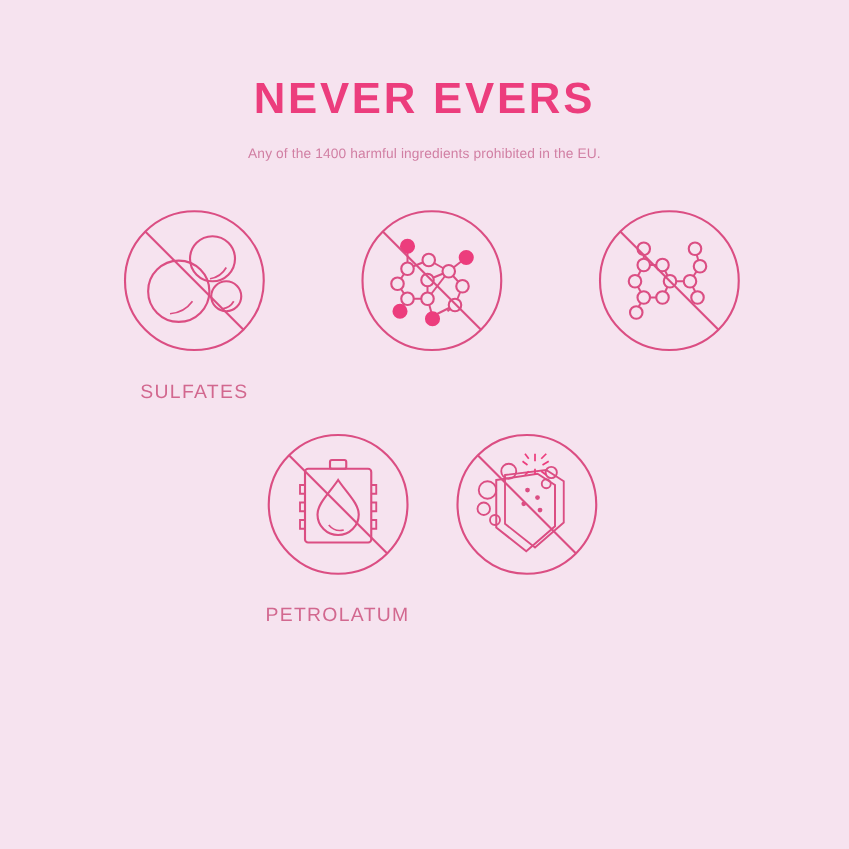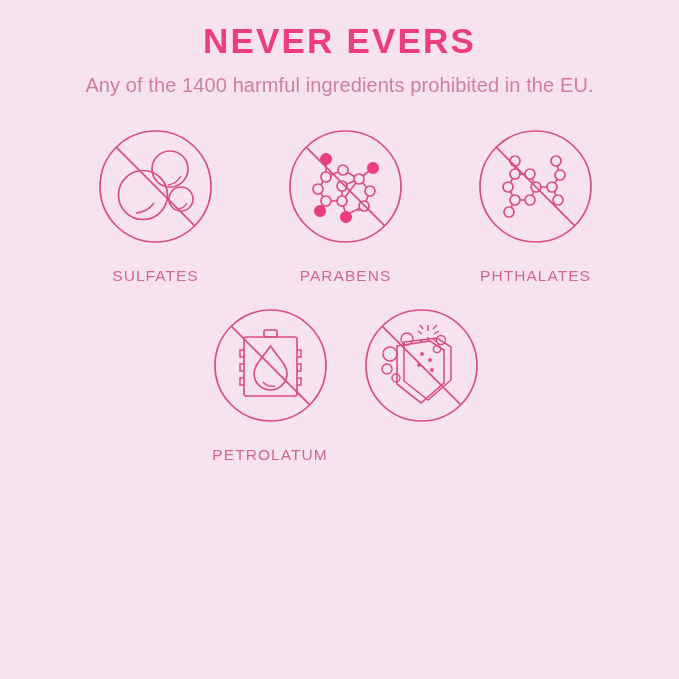--- a/index.html
+++ b/index.html
@@ -17,35 +17,35 @@
   #page {
     position: relative;
     width: 679px;
     height: 679px;
     background: #F6E3EF;
     box-sizing: border-box;
   }
 
   .header {
     text-align: center;
-    padding-top: 20px;
+    padding-top: 58px;
   }
 
   .title {
     font-size: 35px;
     font-weight: bold;
     letter-spacing: 2.2px;
     color: #EC3D7D;
     margin: 0;
     line-height: 42px;
     font-family: "Liberation Sans", sans-serif;
   }
 
   .subtitle {
-    font-size: 20px;
+    font-size: 11px;
     color: #D17FA3;
     margin: 13px 0 0 0;
     letter-spacing: 0.1px;
     line-height: 20px;
     font-weight: normal;
   }
 
   .grid {
     margin-top: 34px;
     padding-left: 12px;
@@ -146,21 +146,20 @@
             <circle cx="71" cy="50" r="5" fill="#F6E3EF"></circle>
             <circle cx="30" cy="60" r="5" fill="#F6E3EF"></circle>
             <circle cx="38" cy="72" r="5" fill="#F6E3EF"></circle>
             <circle cx="54" cy="72" r="5" fill="#F6E3EF"></circle>
             <circle cx="54" cy="57" r="5" fill="#F6E3EF"></circle>
             <circle cx="82" cy="62" r="5" fill="#F6E3EF"></circle>
             <circle cx="76" cy="77" r="5" fill="#F6E3EF"></circle>
             <line x1="18.2" y1="18.2" x2="96.8" y2="96.8"></line>
           </svg>
         </div>
-        <div class="icon-label">PARABENS</div>
       </div>
 
       <div class="item">
         <div class="icon-wrap">
           <svg viewBox="0 0 115 115" width="115" height="115" fill="none" stroke="#DB4E83" stroke-width="1.7">
             <circle cx="57.5" cy="57.5" r="55.5"></circle>
             <g stroke-width="1.6">
               <line x1="37" y1="32" x2="37" y2="45"></line>
               <line x1="37" y1="45" x2="52" y2="45"></line>
               <line x1="37" y1="45" x2="30" y2="58"></line>
@@ -182,21 +181,20 @@
             <circle cx="52" cy="71" r="5" fill="#F6E3EF"></circle>
             <circle cx="58" cy="58" r="5" fill="#F6E3EF"></circle>
             <circle cx="74" cy="58" r="5" fill="#F6E3EF"></circle>
             <circle cx="82" cy="46" r="5" fill="#F6E3EF"></circle>
             <circle cx="78" cy="32" r="5" fill="#F6E3EF"></circle>
             <circle cx="80" cy="71" r="5" fill="#F6E3EF"></circle>
             <circle cx="31" cy="83" r="5" fill="#F6E3EF"></circle>
             <line x1="18.2" y1="18.2" x2="96.8" y2="96.8"></line>
           </svg>
         </div>
-        <div class="icon-label">PHTHALATES</div>
       </div>
 
     </div>
 
     <div class="row row-2">
 
       <div class="item">
         <div class="icon-wrap">
           <svg viewBox="0 0 115 115" width="115" height="115" fill="none" stroke="#DB4E83" stroke-width="1.7">
             <circle cx="57.5" cy="57.5" r="55.5"></circle>

